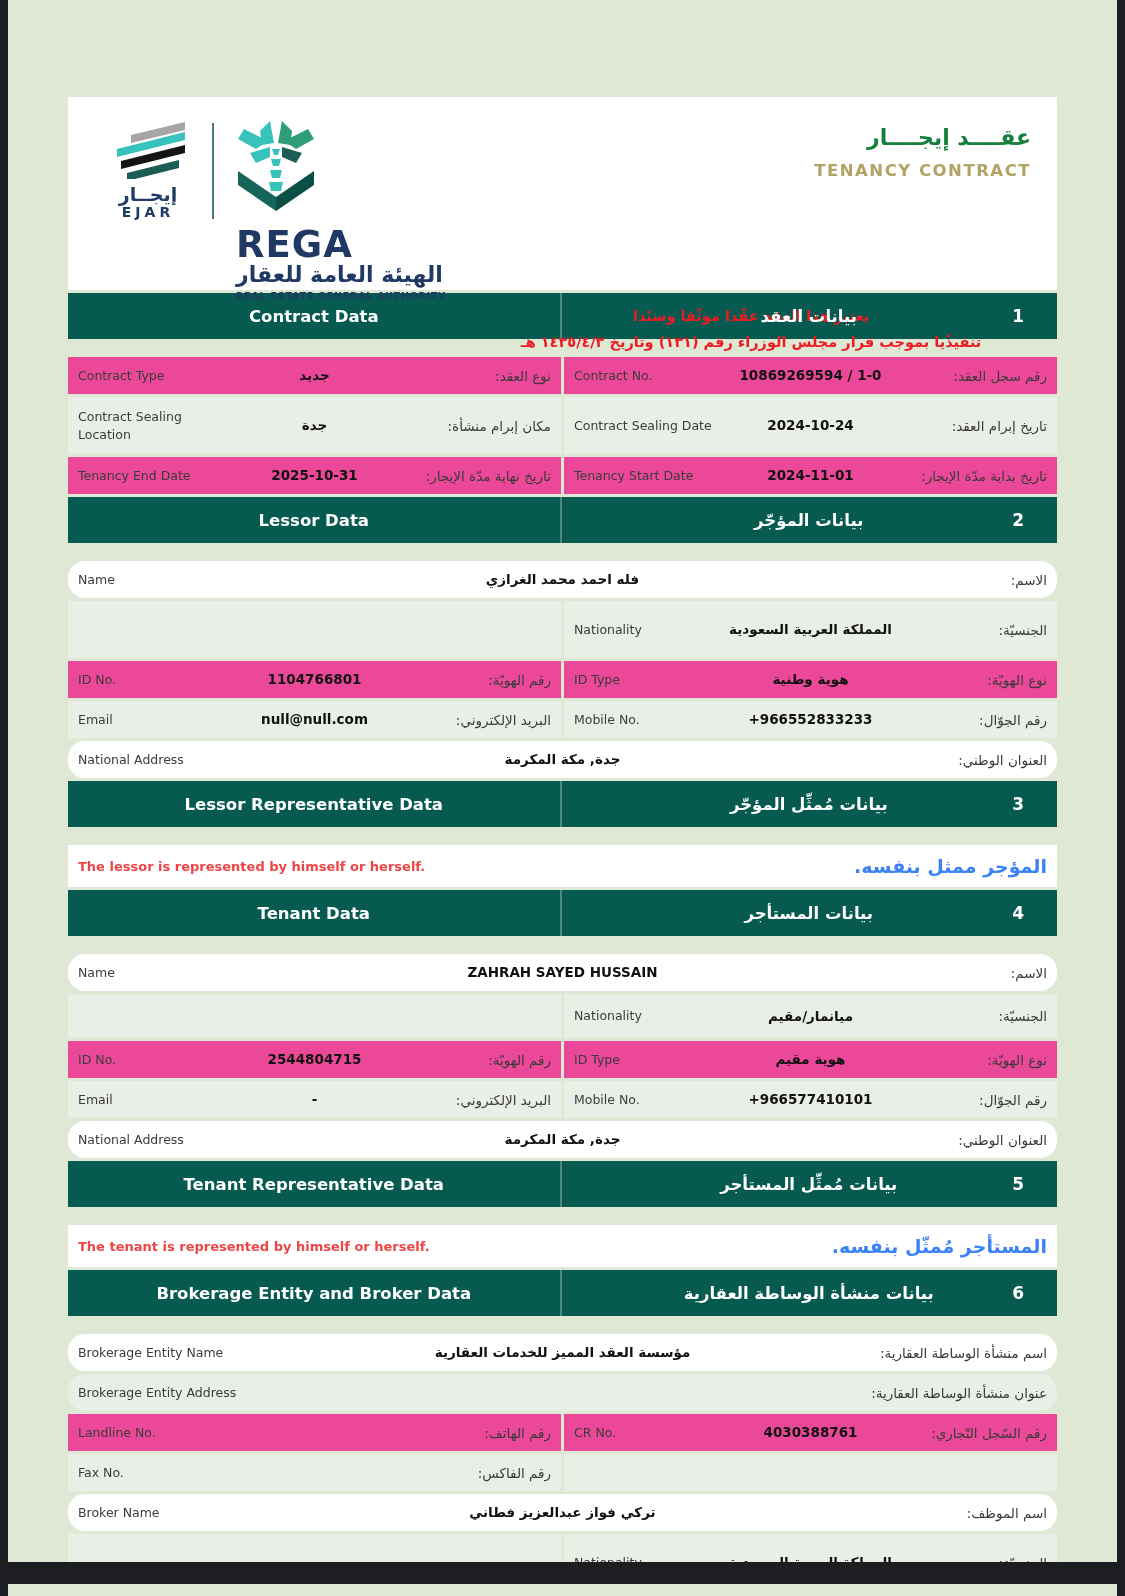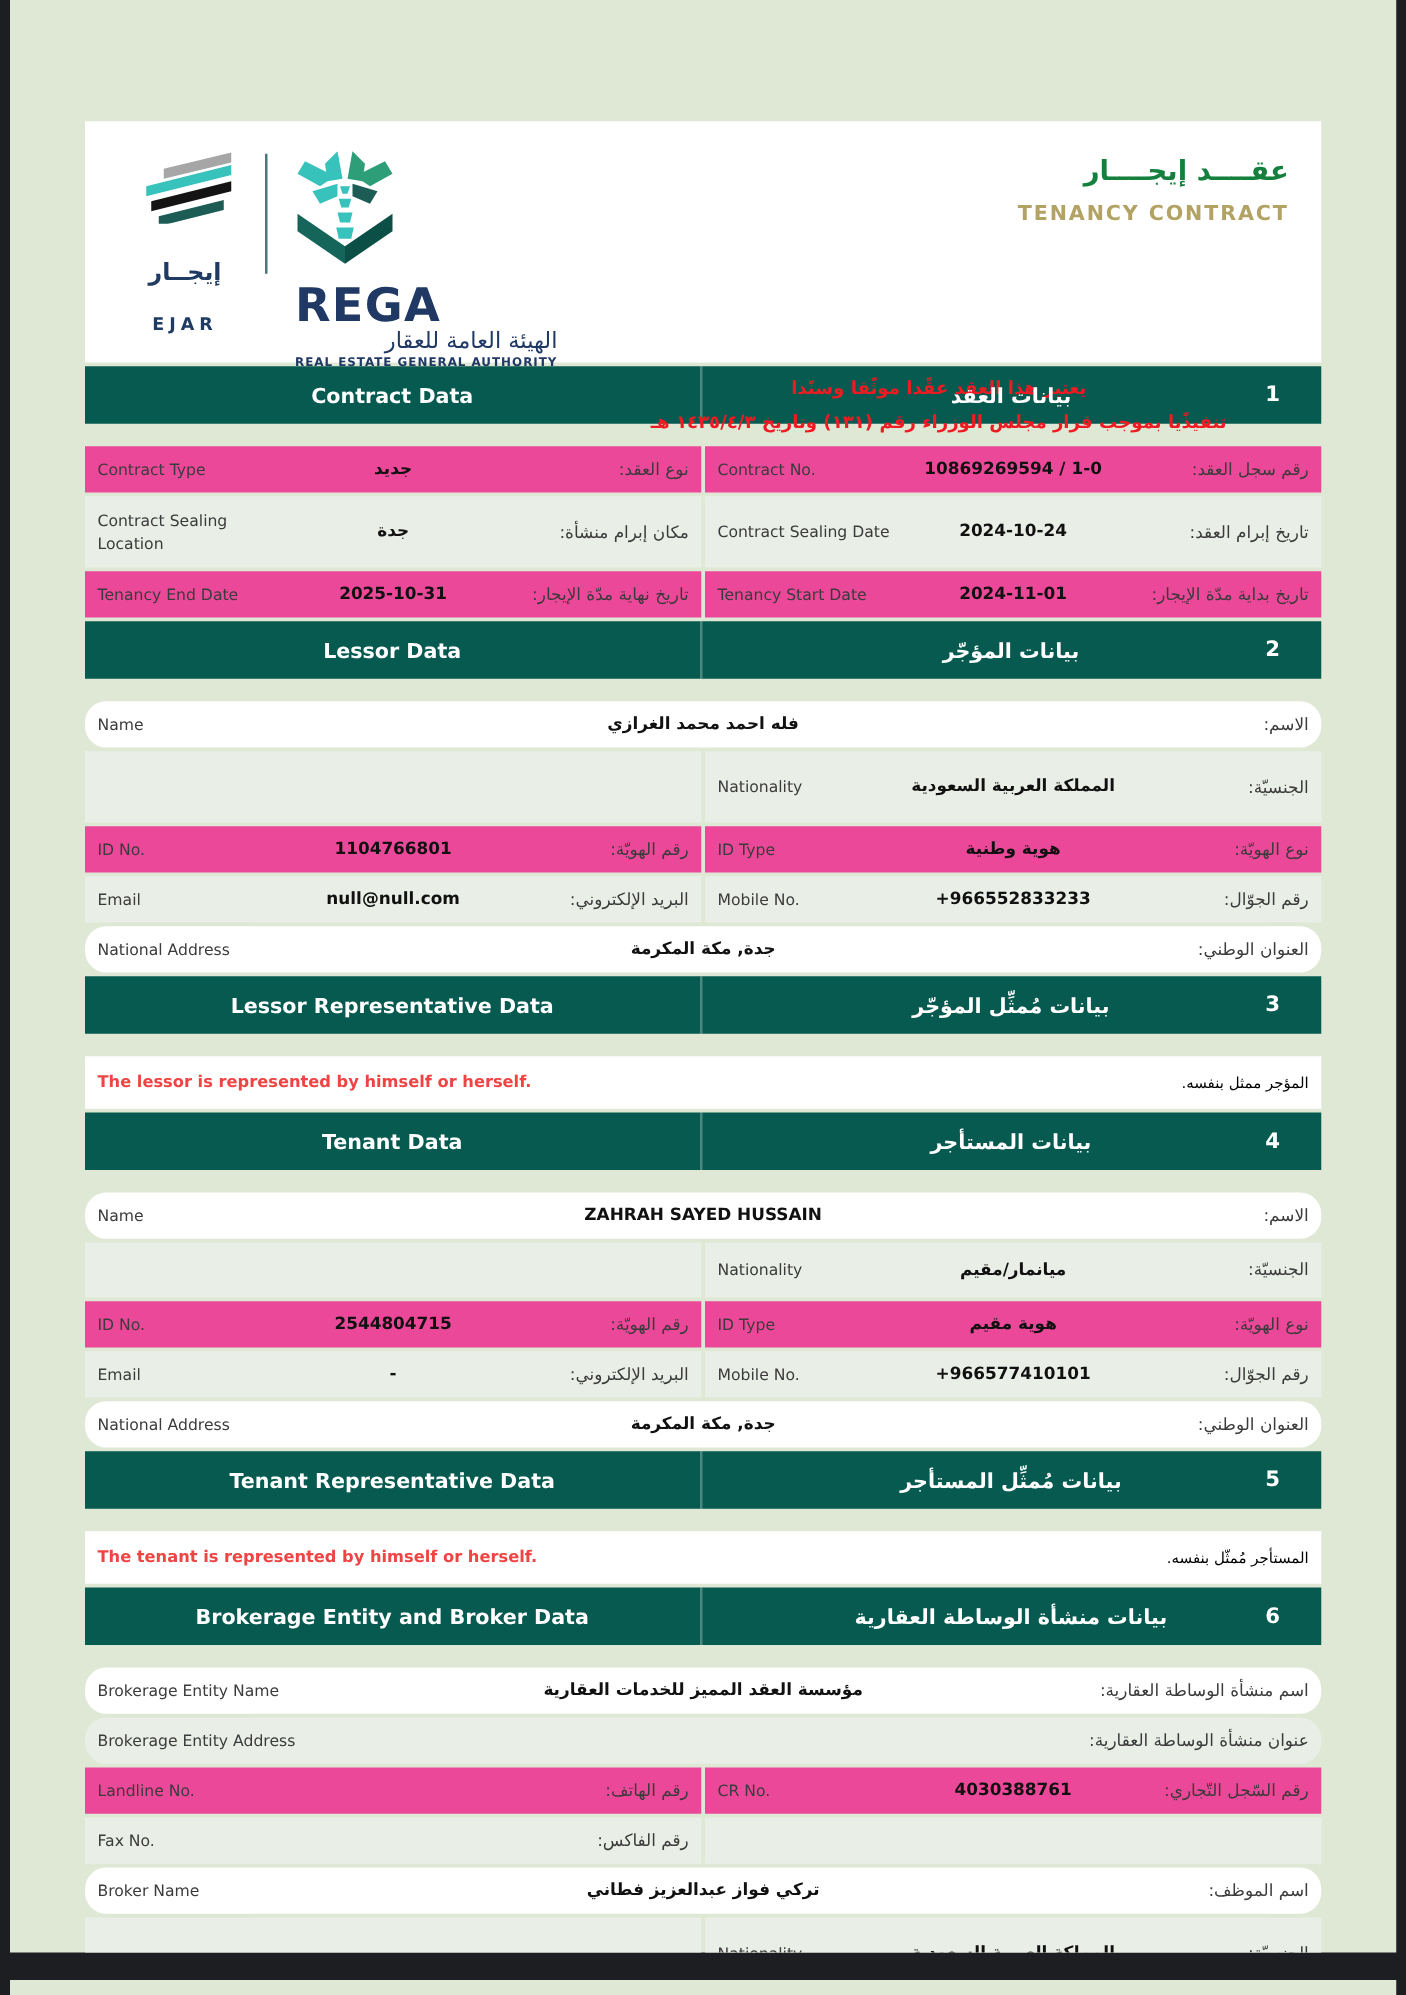--- a/index.html
+++ b/index.html
@@ -15,28 +15,28 @@
   .page-2 { height:12px; }
 
   .content { width:989px; margin:0 auto; padding-top:97px; }
 
   
   .card {
     background:#ffffff; height:193px; box-sizing:border-box;
     padding:20px 26px 8px 26px; position:relative;
   }
   .card-top { display:flex; align-items:flex-start; }
-  .ejar-block { display:flex; flex-direction:column; align-items:center; width:108px; margin-top:4px;gap:24px; }
+  .ejar-block { display:flex; flex-direction:column; align-items:center; width:108px; margin-top:4px; }
   .ejar-ar { color:#1f3b63; font-weight:bold; font-size:19px; line-height:1; margin-top:2px; direction:rtl; }
   .ejar-en { color:#1f3b63; font-weight:bold; font-size:14px; letter-spacing:4px; line-height:1.15; }
   .logo-divider { width:2px; height:96px; background:#4a777d; margin:6px 16px 0 10px; }
   .rega-block { display:flex; align-items:flex-start; margin-top:2px;flex-direction:column; }
   .rega-text { margin-left:6px; color:#1f3864; }
   .rega-name { font-size:37px; font-weight:bold; line-height:0.95; letter-spacing:1px; }
-  .rega-ar { font-size:18px; font-weight:normal; direction:rtl; text-align:right; line-height:1.2; }
+  .rega-ar { font-size:22px; font-weight:bold; direction:rtl; text-align:left; line-height:1.2; }
   .rega-en { font-size:9.5px; font-weight:bold; letter-spacing:0.8px; margin-top:1px; }
   .title-block { margin-left:auto; text-align:right; padding-top:8px; }
   .title-ar { color:#15803d; font-size:22px; font-weight:bold; direction:rtl; line-height:1.2; }
   .title-en { color:#b2a264; font-size:16.5px; font-weight:bold; letter-spacing:1.5px; margin-top:10px; }
   .notice { width:540px; margin:2px 10px 0 auto; text-align:center;
     color:#ee1b22; font-weight:bold; font-size:14.5px; line-height:1.85; direction:rtl; }
 
   
   .section { margin-top:3px; }
   .sec-header {
@@ -66,21 +66,21 @@
     width:160px; text-align:left; color:#3b3b3b; font-size:12.5px; font-weight:500; line-height:1.45; }
   .cell-ar { position:absolute; right:10px; top:50%; transform:translateY(-50%);
     text-align:right; direction:rtl; color:#3b3b3b; font-size:13.5px; white-space:nowrap; }
   .cell-val { font-weight:bold; color:#111111; font-size:13.5px; text-align:center;
     unicode-bidi:plaintext; line-height:1.35; }
   .half .cell-val { max-width:175px; }
   .note-row { background:#ffffff; height:42px; position:relative; margin-bottom:3px; }
   .note-en { position:absolute; left:10px; top:50%; transform:translateY(-50%);
     color:#ef4444; font-weight:bold; font-size:13px; }
   .note-ar { position:absolute; right:10px; top:50%; transform:translateY(-50%);
-    color:#000000; font-weight:normal; font-size:12px; direction:rtl; }
+    color:#3b82f6; font-weight:bold; font-size:19px; direction:rtl; }
 
   .footer { text-align:center; margin-top:18px; color:#6d6d6d; font-size:15px; letter-spacing:2px; }
 </style>
 </head>
 <body>
 
 <div class="page page-1">
   <div class="content">
 
     <div class="card">

